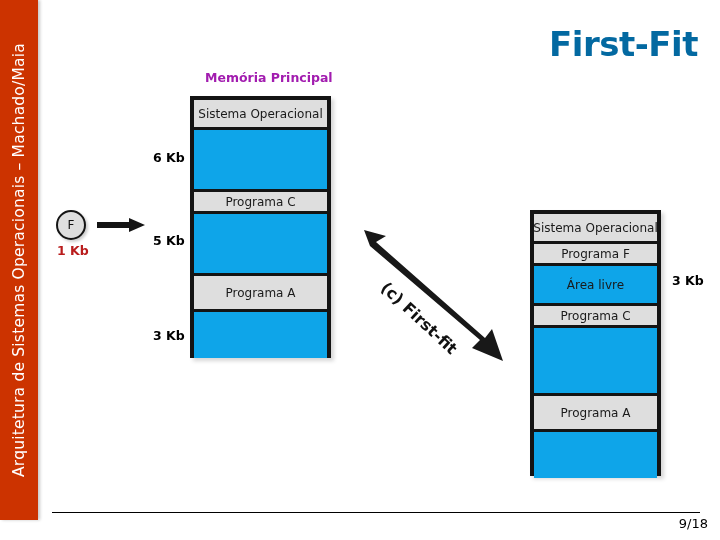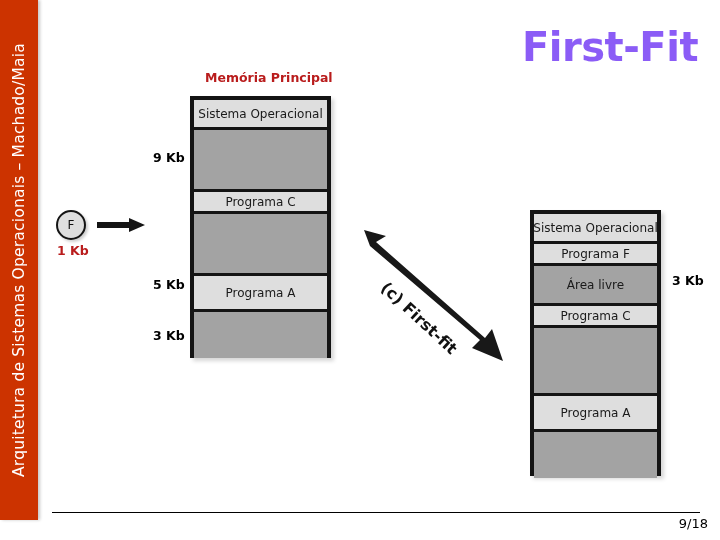--- a/index.html
+++ b/index.html
@@ -43,33 +43,33 @@
     font-size: 15.5px;
     font-family: "DejaVu Sans", sans-serif;
     letter-spacing: 0.2px;
   }
 
   
   #slide-title {
     position: absolute;
     right: 22px;
     top: 24px;
-    font-size: 40px;
-    font-weight: bold;
-    color: #8b5cf6;
+    font-size: 34px;
+    font-weight: bold;
+    color: #0369a1;
     font-family: "DejaVu Sans", sans-serif;
     letter-spacing: -0.5px;
   }
 
   
   .mem-caption {
     position: absolute;
     font-size: 12.5px;
     font-weight: bold;
-    color: #b91c1c;
+    color: #a21caf;
     font-family: "DejaVu Sans", sans-serif;
     white-space: nowrap;
   }
   .mem-box {
     position: absolute;
     border: 4px solid #141414;
     background: #ffffff;
     box-sizing: border-box;
     box-shadow: 3px 3px 4px rgba(0,0,0,0.16);
     display: flex;
@@ -84,21 +84,21 @@
     color: #1a1a1a;
     font-family: "DejaVu Sans", sans-serif;
     white-space: nowrap;
     overflow: hidden;
   }
   .mem-row.filled {
     background: #dedede;
     border-bottom: 3px solid #141414;
   }
   .mem-row.free {
-    background: #a3a3a3;
+    background: #0ea5e9;
     border-bottom: 3px solid #141414;
   }
   .mem-row.last {
     border-bottom: none;
   }
 
   
   .size-label {
     position: absolute;
     font-size: 12.5px;
@@ -215,22 +215,22 @@
       <span>Programa C</span>
     </div>
     <div class="mem-row free" style="height: 62px; flex: 0 0 62px;"></div>
     <div class="mem-row filled" style="height: 36px; flex: 0 0 36px;">
       <span>Programa A</span>
     </div>
     <div class="mem-row free last" style="height: 46px; flex: 0 0 46px;"></div>
   </div>
 
 <div id="before-size-labels">
-    <div class="size-label" style="left: 153px; top: 150px;">9 Kb</div>
-    <div class="size-label" style="left: 153px; top: 233px; margin-top: 44px;">5 Kb</div>
+    <div class="size-label" style="left: 153px; top: 150px;">6 Kb</div>
+    <div class="size-label" style="left: 153px; top: 233px;">5 Kb</div>
     <div class="size-label" style="left: 153px; top: 328px;">3 Kb</div>
   </div>
 
 <div id="job-circle">
   <span>F</span>
 </div>
 <div id="job-size">1 Kb</div>
 
 <svg id="job-arrow" viewBox="0 0 48 14">
   <path d="M0 4 H32 V0 L48 7 L32 14 V10 H0 Z" fill="#141414"></path>

